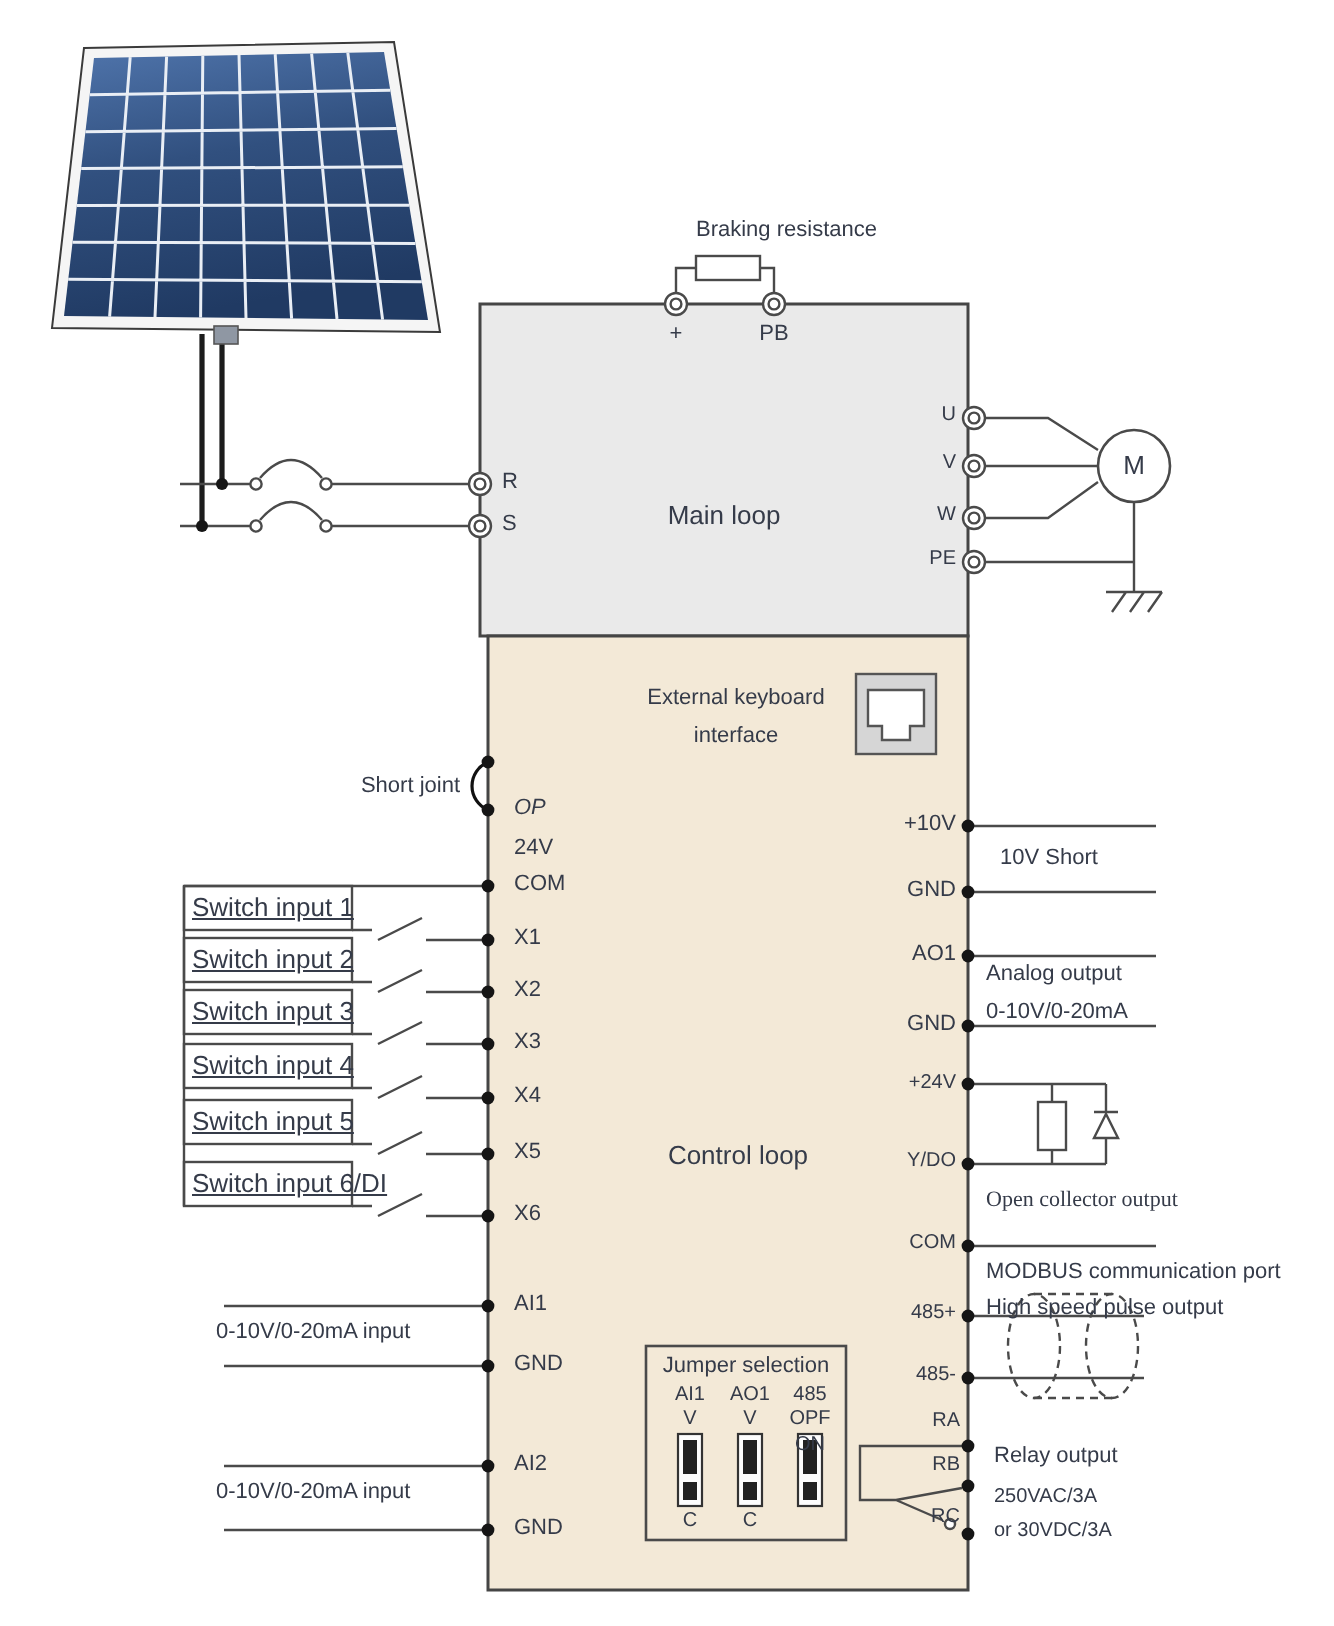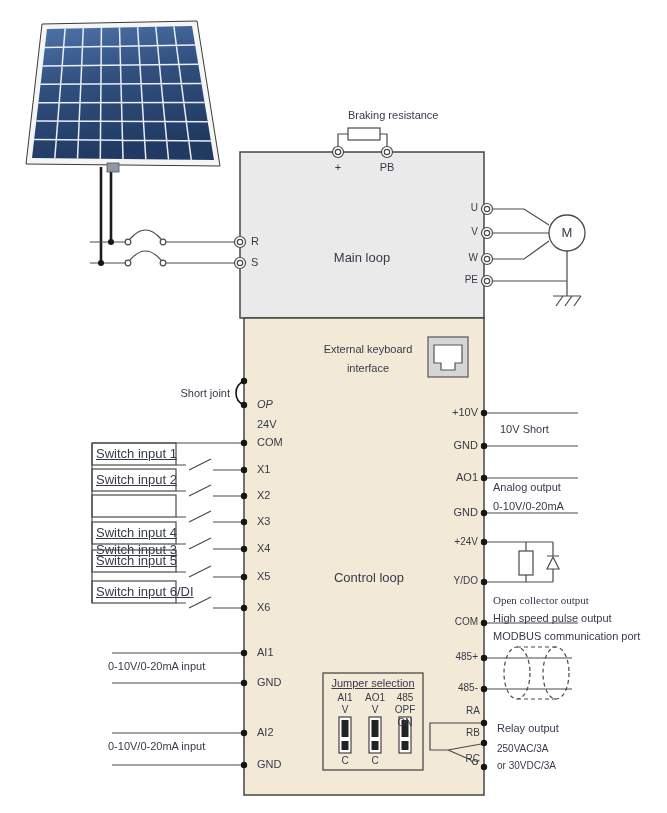--- a/index.html
+++ b/index.html
@@ -214,39 +214,39 @@
 <div class="lbl r f10" style="left:400px;top:575px;width:78px;">Y/DO</div>
 <div class="lbl r f10" style="left:400px;top:616px;width:78px;">COM</div>
 <div class="lbl r f10" style="left:400px;top:651px;width:78px;">485+</div>
 <div class="lbl r f10" style="left:400px;top:682px;width:78px;">485-</div>
 <div class="lbl r f10" style="left:402px;top:705px;width:78px;">RA</div>
 <div class="lbl r f10" style="left:402px;top:727px;width:78px;">RB</div>
 <div class="lbl r f10" style="left:402px;top:753px;width:78px;">RC</div>
 
 <div class="lbl swbox f105" style="left:92px;top:443px;width:84px;">Switch input 1</div>
 <div class="lbl swbox f105" style="left:92px;top:469px;width:84px;">Switch input 2</div>
-<div class="lbl swbox f105" style="left:92px;top:495px;width:84px;margin-top:44px;">Switch input 3</div>
+<div class="lbl swbox f105" style="left:92px;top:495px;width:84px;">Switch input 3</div>
 <div class="lbl swbox f105" style="left:92px;top:522px;width:84px;">Switch input 4</div>
 <div class="lbl swbox f105" style="left:92px;top:550px;width:84px;">Switch input 5</div>
 <div class="lbl swbox f105" style="left:92px;top:581px;width:84px;">Switch input 6/DI</div>
 
 <div class="lbl" style="left:108px;top:660px;">0-10V/0-20mA input</div>
 <div class="lbl" style="left:108px;top:740px;">0-10V/0-20mA input</div>
 
 <div class="lbl" style="left:500px;top:423px;">10V Short</div>
 <div class="lbl" style="left:493px;top:481px;">Analog output</div>
 <div class="lbl" style="left:493px;top:500px;">0-10V/0-20mA</div>
 <div class="lbl" style="left:493px;top:594px;font-family:Liberation Serif, serif;">Open collector output</div>
-<div class="lbl" style="left:493px;top:612px;">High speed pulse output</div>
+<div class="lbl" style="left:493px;top:648px;">High speed pulse output</div>
 <div class="lbl" style="left:493px;top:630px;">MODBUS communication port</div>
 <div class="lbl" style="left:497px;top:722px;">Relay output</div>
 <div class="lbl f10" style="left:497px;top:743px;">250VAC/3A</div>
 <div class="lbl f10" style="left:497px;top:760px;">or 30VDC/3A</div>
 
-<div class="lbl c" style="left:323px;top:677px;width:100px;text-decoration:underline;">Jumper selection</div>
+<div class="lbl c" style="left:323px;top:677px;width:100px;">Jumper selection</div>
 <div class="lbl c f10" style="left:331px;top:692px;width:28px;">AI1</div>
 <div class="lbl c f10" style="left:361px;top:692px;width:28px;">AO1</div>
 <div class="lbl c f10" style="left:391px;top:692px;width:28px;">485</div>
 <div class="lbl c f10" style="left:331px;top:704px;width:28px;">V</div>
 <div class="lbl c f10" style="left:361px;top:704px;width:28px;">V</div>
 <div class="lbl c f10" style="left:391px;top:704px;width:28px;">OPF</div>
 <div class="lbl c f10" style="left:331px;top:755px;width:28px;">C</div>
 <div class="lbl c f10" style="left:361px;top:755px;width:28px;">C</div>
 <div class="lbl c f10" style="left:391px;top:717px;width:28px;">ON</div>
 

